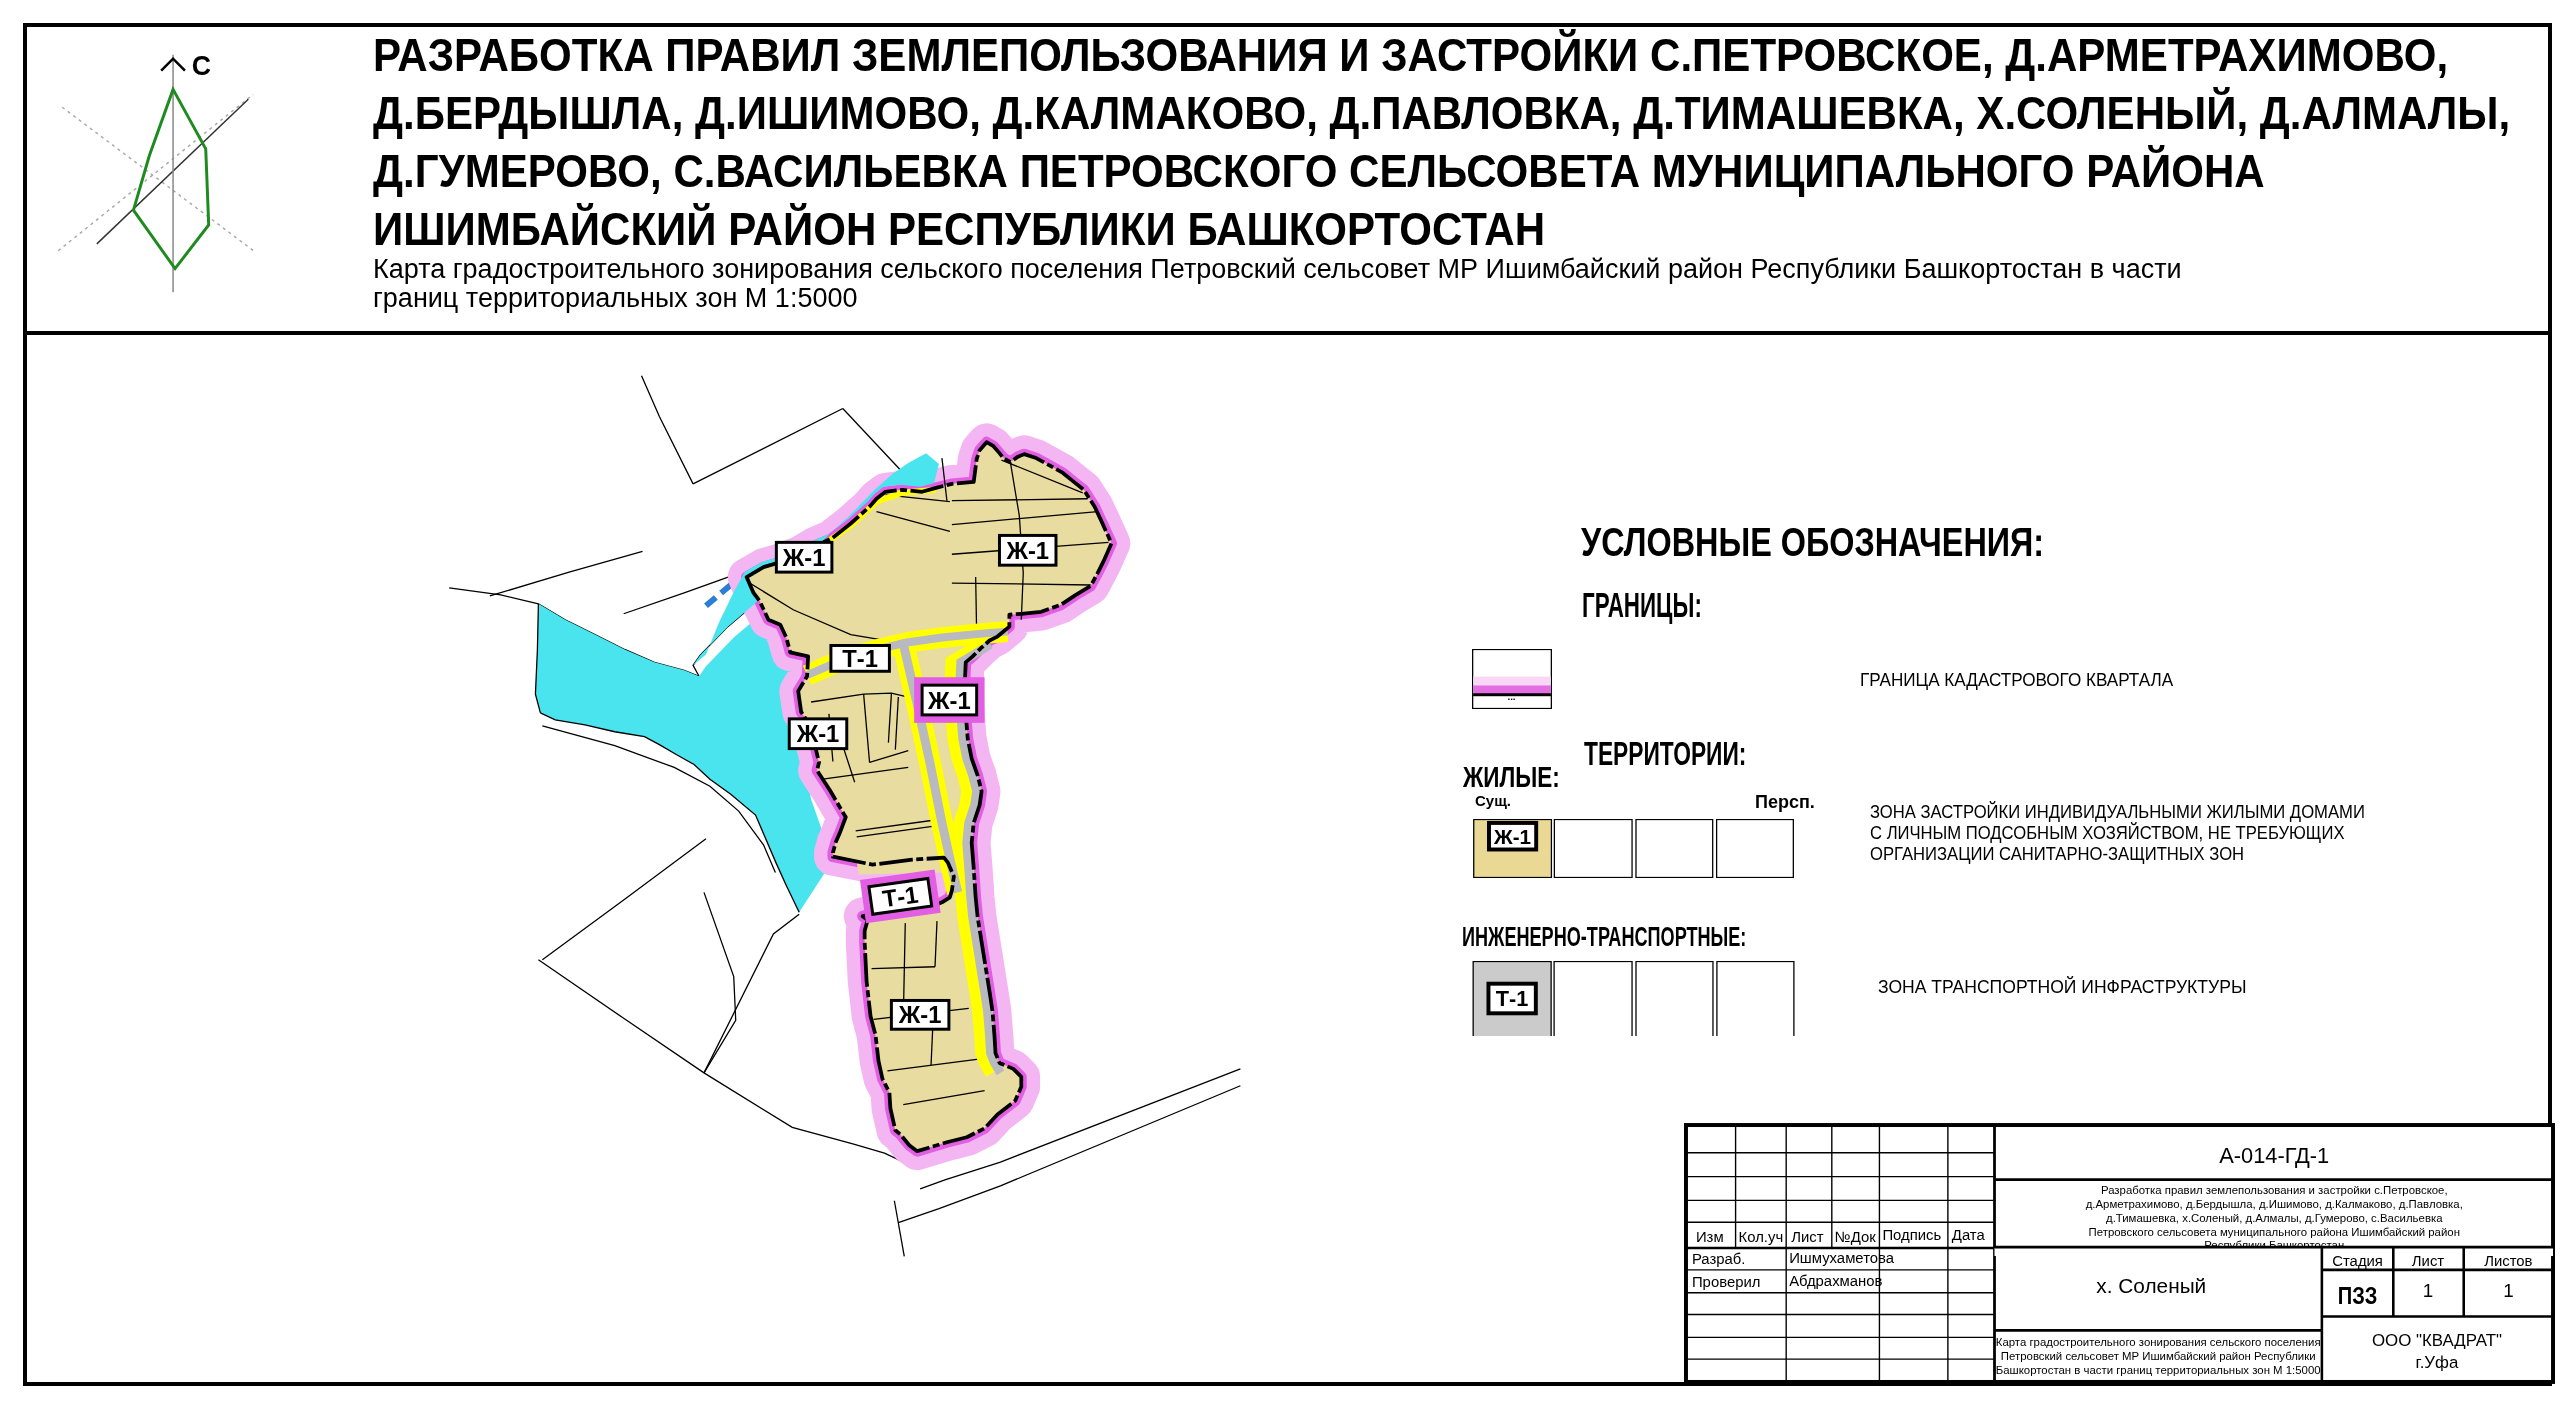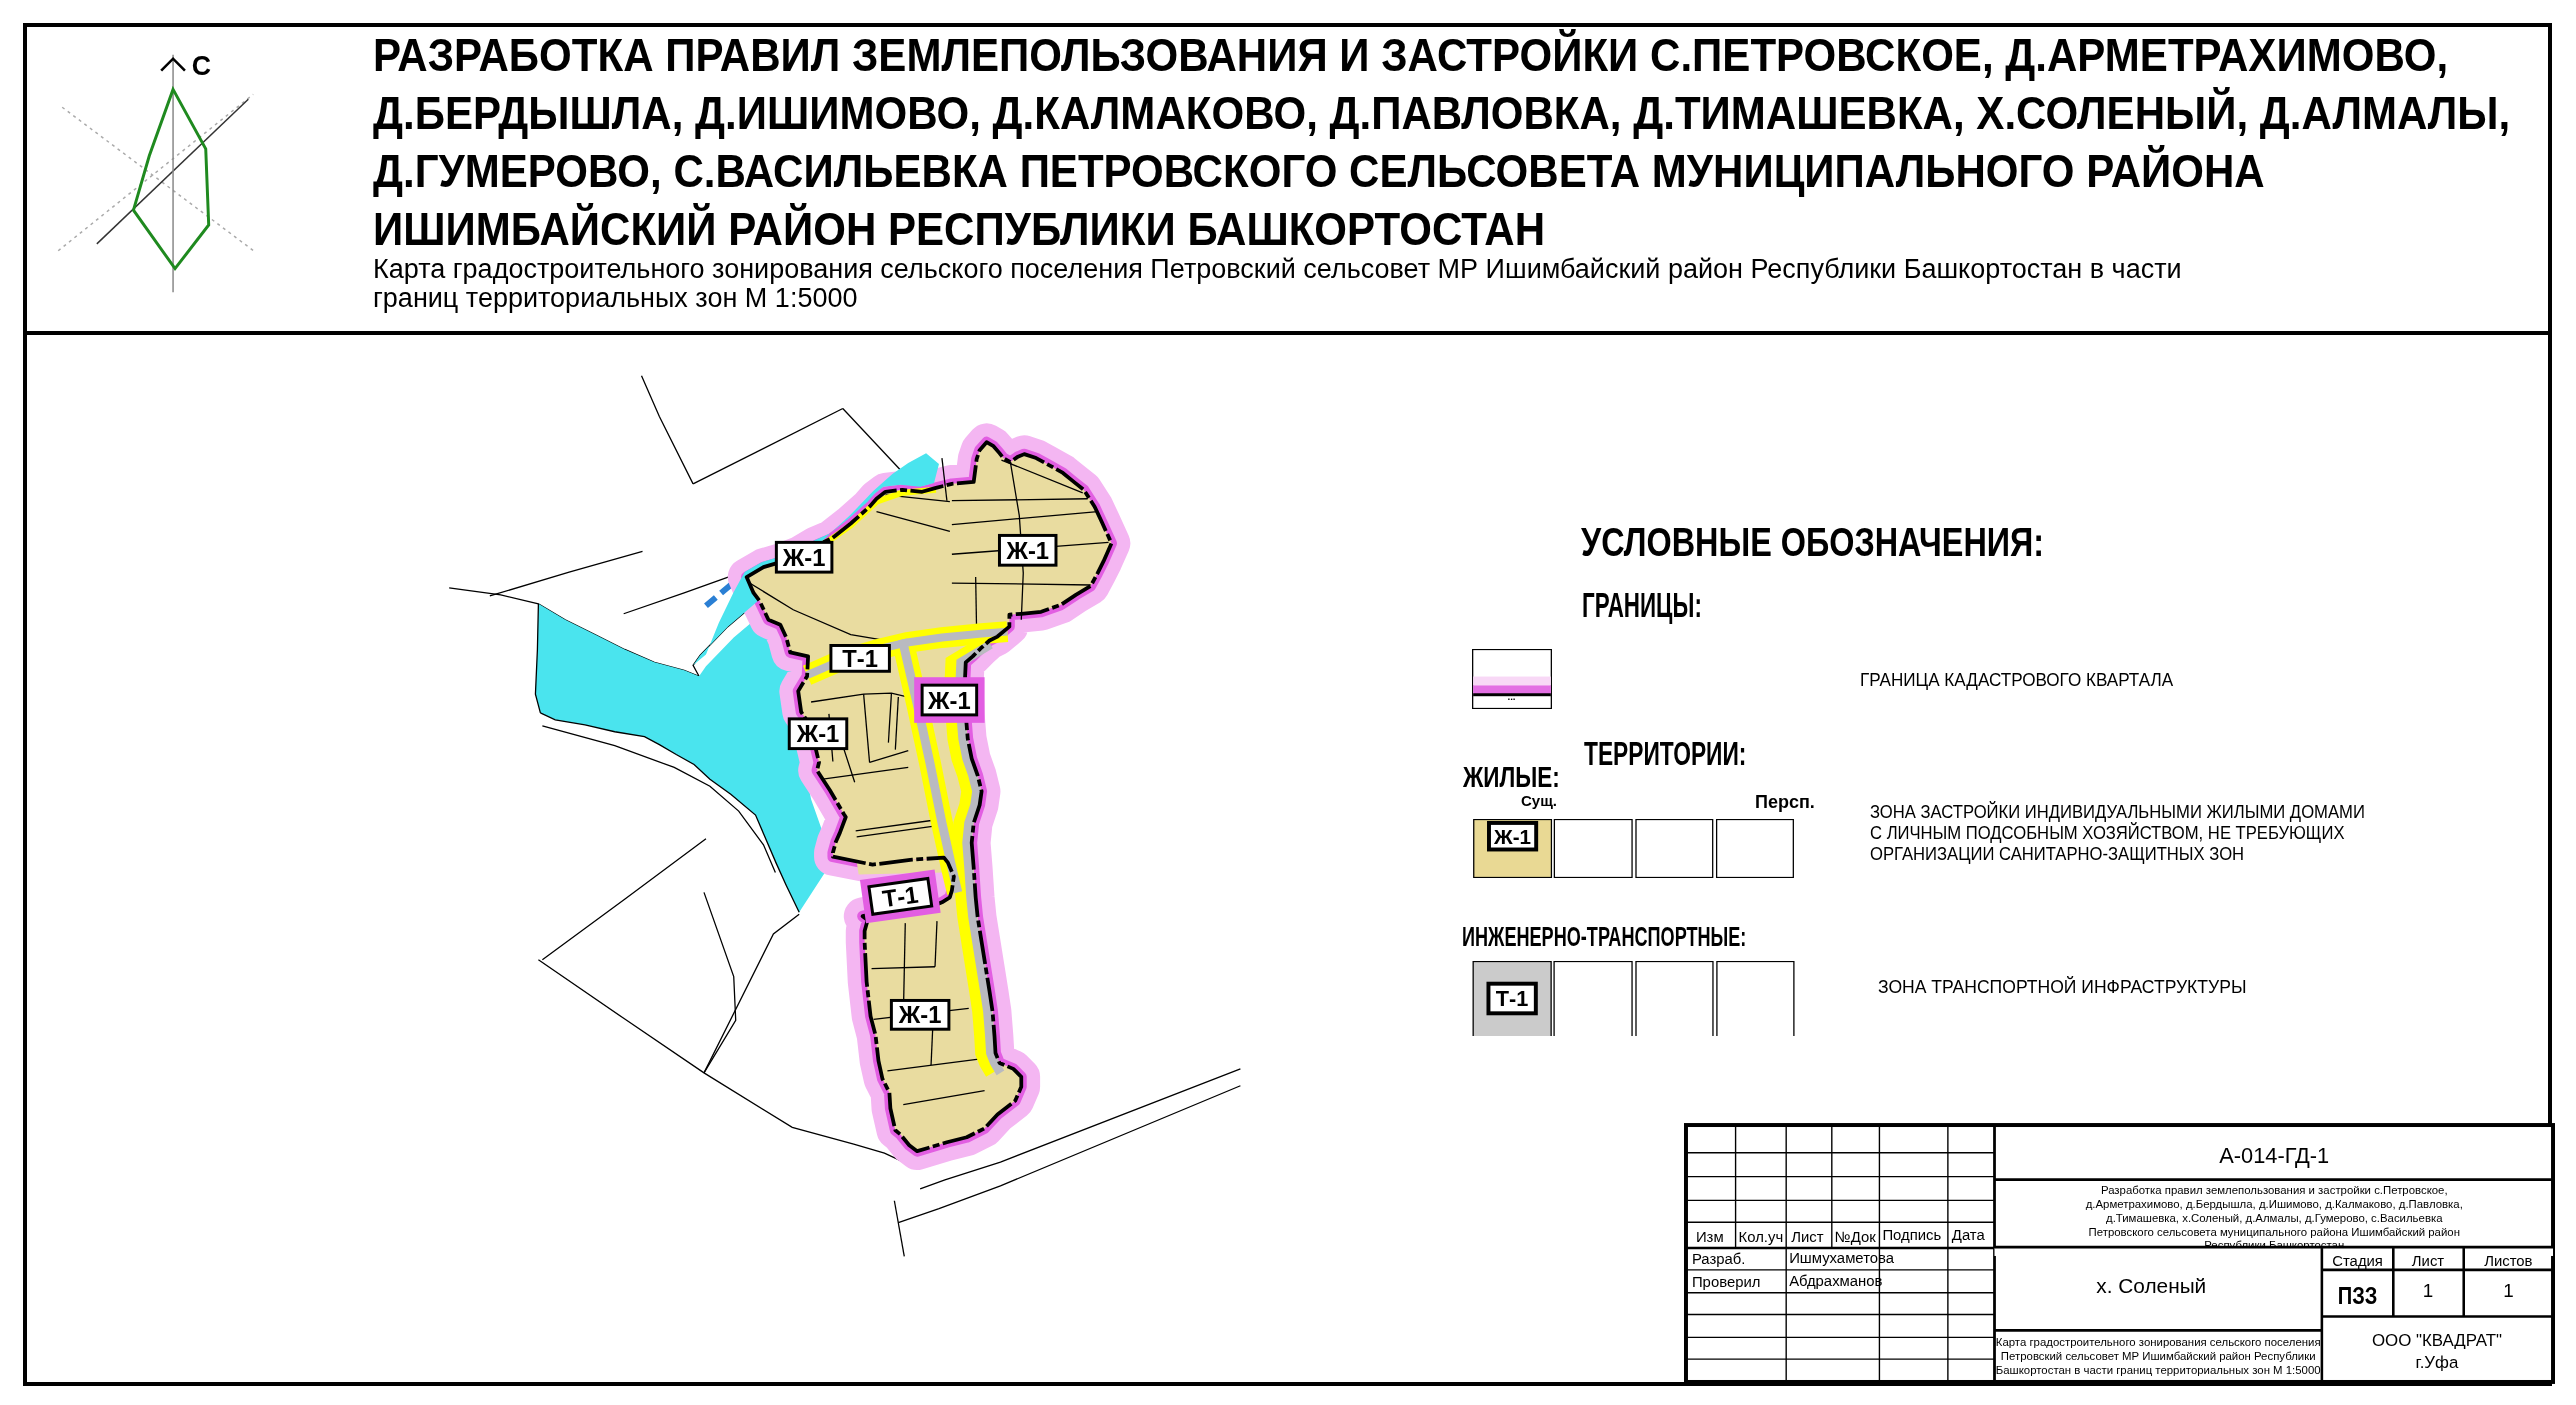--- a/index.html
+++ b/index.html
@@ -137,21 +137,21 @@
 <svg class="abs" style="left:1472px;top:649px" width="80" height="60" viewBox="0 0 81 61">
 <rect x="0.5" y="0.5" width="80" height="60" fill="#fff" stroke="#000" stroke-width="1.3"></rect>
 <rect x="1" y="28" width="79" height="9" fill="#f8d8f6"></rect>
 <rect x="1" y="37" width="79" height="9" fill="#e36fe3"></rect>
 <rect x="1" y="45" width="79" height="3" fill="#000"></rect>
 <text x="40" y="52" font-size="10" font-weight="bold" text-anchor="middle">...</text>
 </svg>
 <div class="abs" style="left:1860px;top:670px;font-size:18px;transform:scaleX(0.95);transform-origin:0 0;white-space:nowrap;">ГРАНИЦА КАДАСТРОВОГО КВАРТАЛА</div>
 <div class="abs b" style="left:1584px;top:735px;font-size:33px;transform:scaleX(0.69);transform-origin:0 0;white-space:nowrap;">ТЕРРИТОРИИ:</div>
 <div class="abs b" style="left:1463px;top:760px;font-size:30px;transform:scaleX(0.75);transform-origin:0 0;white-space:nowrap;">ЖИЛЫЕ:</div>
-<div class="abs" style="left:1521px;top:792px;font-size:15px;font-weight:bold;">Сущ.</div>
+<div class="abs" style="left:1475px;top:792px;font-size:15px;font-weight:bold;">Сущ.</div>
 <div class="abs" style="left:1569px;top:792px;font-size:15px;font-weight:bold;margin-top:26px;">1 оч.</div>
 <div class="abs" style="left:1664px;top:824px;font-size:15px;font-weight:bold;">Р.С.</div>
 <div class="abs" style="left:1755px;top:792px;font-size:18px;font-weight:bold;">Персп.</div>
 
 <svg class="abs" style="left:1472px;top:819px" width="327" height="59" viewBox="0 0 330 60">
 <rect x="0.5" y="0.5" width="79" height="59" fill="#e9d994" stroke="#000" stroke-width="1.3"></rect>
 <rect x="82.5" y="0.5" width="79" height="59" fill="#fff" stroke="#000" stroke-width="1.3"></rect>
 <rect x="165.5" y="0.5" width="78" height="59" fill="#fff" stroke="#000" stroke-width="1.3"></rect>
 <rect x="247.5" y="0.5" width="78" height="59" fill="#fff" stroke="#000" stroke-width="1.3"></rect>
 <rect x="16" y="4" width="48" height="27" fill="#fff" stroke="#000" stroke-width="4"></rect>

